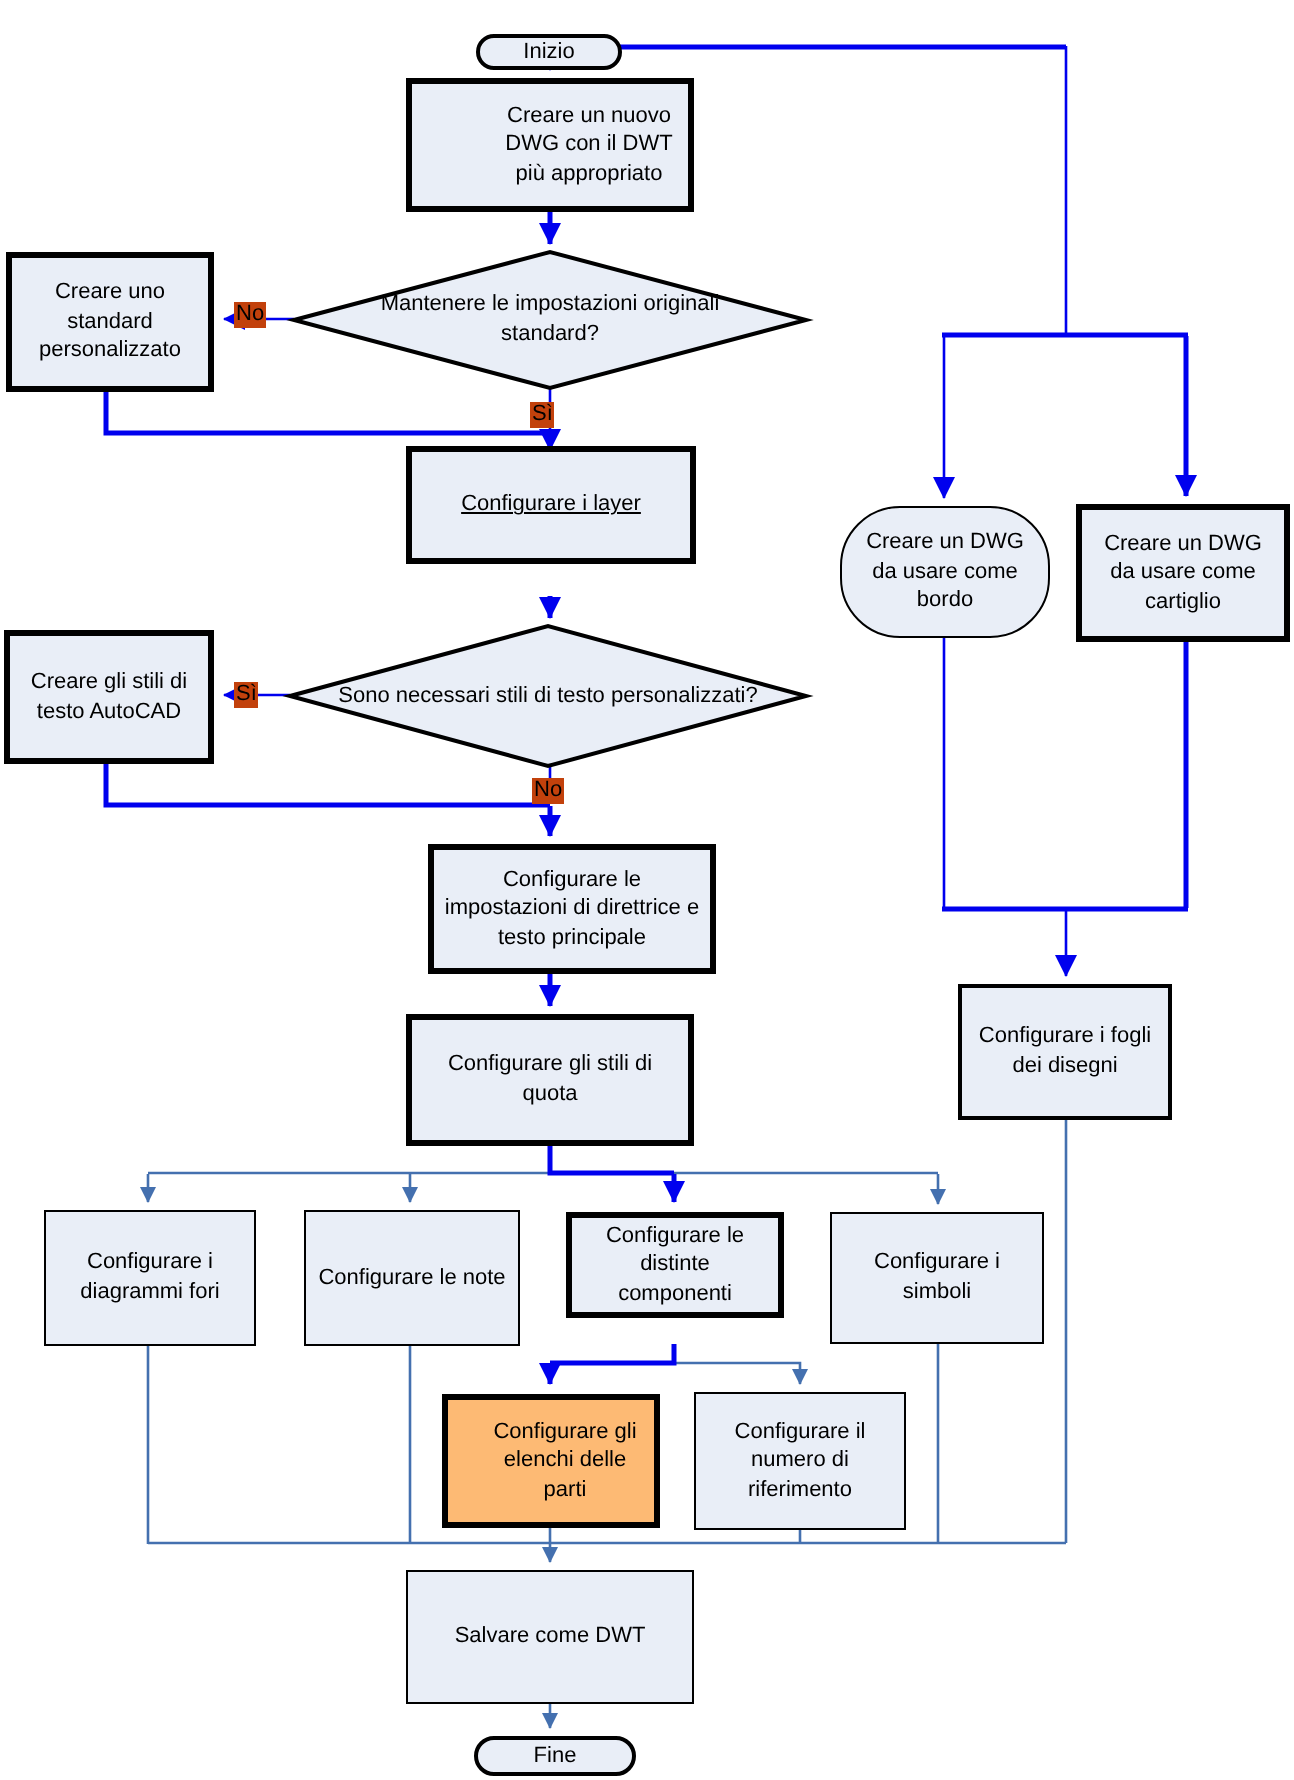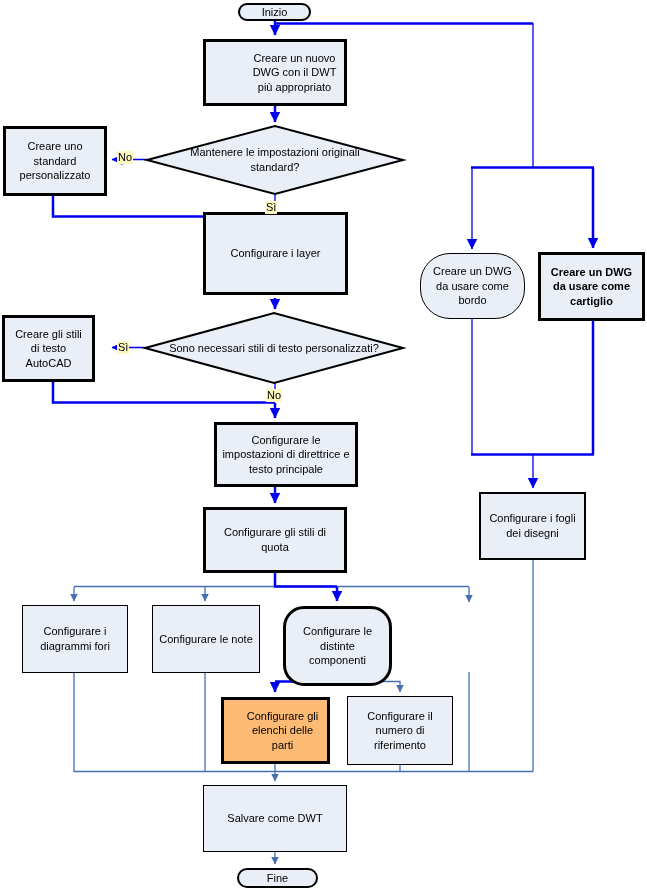--- a/index.html
+++ b/index.html
@@ -17,21 +17,21 @@
   }
   .thick { border-width:3px; }
   .b2 { border-width:2px; }
   .yellow { background:#fdba74;padding-left:19px; }
   .capsule { border-radius:10px; border-width:2px; padding:0 4px; }
   .diamond-label {
     position:absolute; z-index:2; display:flex; align-items:center;
     justify-content:center; text-align:center; font-size:11px; line-height:1.32;
   }
   .elabel {
-    position:absolute; z-index:3; background:#fef9c3; font-size:11px;
+    position:absolute; z-index:3; background:#c2410c; font-size:11px;
     line-height:13px; padding:0 1px;
   }
 </style>
 </head>
 <body>
 
 <div id="canvas">
 
   <svg id="wires" width="647" height="890">
     <defs>
@@ -84,62 +84,65 @@
       <path d="M472,319 L472,454" stroke-width="1.3"></path>
       <path d="M593,321 L593,454" stroke-width="2.5"></path>
       <path d="M471,454.5 L594,454.5" stroke-width="2.5"></path>
       <path d="M533,455 L533,488" stroke-width="1.3" marker-end="url(#ad)"></path>
     </g>
 
     <polygon points="147,160 275,126 403,160 275,194" fill="#e9eef7" stroke="#000000" stroke-width="2"></polygon>
     <polygon points="145,348 274,313 403,348 274,383" fill="#e9eef7" stroke="#000000" stroke-width="2"></polygon>
   </svg>
 
-  <div class="node capsule" style="left:238px;top:3px;width:73px;height:18px;">
+  <div class="node capsule" style="left:238px;top:17px;width:73px;height:18px;">
     <span>Inizio</span>
   </div>
   <div class="node capsule" style="left:237px;top:868px;width:81px;height:20px;">
     <span>Fine</span>
   </div>
 
   <div class="node thick" style="left:203px;top:39px;width:144px;height:67px;padding-left:44px;">
     <span>Creare un nuovo DWG con il DWT più appropriato</span>
   </div>
   <div class="node thick" style="left:3px;top:126px;width:104px;height:70px;">
     <span>Creare uno standard personalizzato</span>
   </div>
-  <div class="node thick" style="left:203px;top:212px;width:145px;height:83px;">
+  <div class="node thick" style="left:203px;top:223px;width:145px;height:59px;text-decoration:underline;">
     <span>Configurare i layer</span>
   </div>
-  <div class="node thick" style="left:2px;top:315px;width:93px;height:67px;">
+  <div class="node thick" style="left:2px;top:315px;width:105px;height:67px;">
     <span>Creare gli stili di testo AutoCAD</span>
   </div>
   <div class="node thick" style="left:203px;top:422px;width:144px;height:65px;margin-left:11px;">
     <span>Configurare le impostazioni di direttrice e testo principale</span>
   </div>
   <div class="node thick" style="left:203px;top:507px;width:144px;height:66px;">
     <span>Configurare gli stili di quota</span>
   </div>
   <div class="node" style="left:420px;top:253px;width:105px;height:66px;border-radius:30px;">
     <span>Creare un DWG da usare come bordo</span>
   </div>
-  <div class="node thick" style="left:538px;top:252px;width:107px;height:69px;font-weight:bold;">
+  <div class="node thick" style="left:538px;top:252px;width:107px;height:69px;">
     <span>Creare un DWG da usare come cartiglio</span>
   </div>
   <div class="node b2" style="left:479px;top:492px;width:107px;height:68px;text-align:center;">
     <span>Configurare i fogli dei disegni</span>
   </div>
   <div class="node" style="left:22px;top:605px;width:106px;height:68px;">
     <span>Configurare i diagrammi fori</span>
   </div>
   <div class="node" style="left:152px;top:605px;width:108px;height:68px;">
     <span>Configurare le note</span>
   </div>
-  <div class="node thick" style="left:283px;top:606px;width:109px;height:80px;border-radius:21px;">
+  <div class="node thick" style="left:283px;top:606px;width:109px;height:53px;">
     <span>Configurare le distinte componenti</span>
+  </div>
+  <div class="node" style="left:415px;top:606px;width:107px;height:66px;">
+    <span>Configurare i simboli</span>
   </div>
   <div class="node thick yellow" style="left:221px;top:697px;width:109px;height:67px;">
     <span>Configurare gli elenchi delle parti</span>
   </div>
   <div class="node" style="left:347px;top:696px;width:106px;height:69px;">
     <span>Configurare il numero di riferimento</span>
   </div>
   <div class="node" style="left:203px;top:785px;width:144px;height:67px;">
     <span>Salvare come DWT</span>
   </div>

